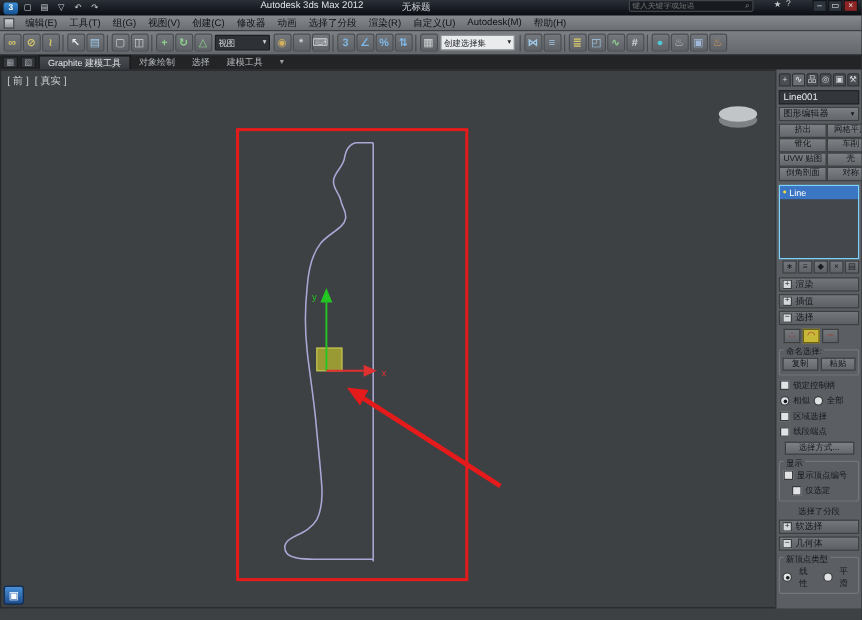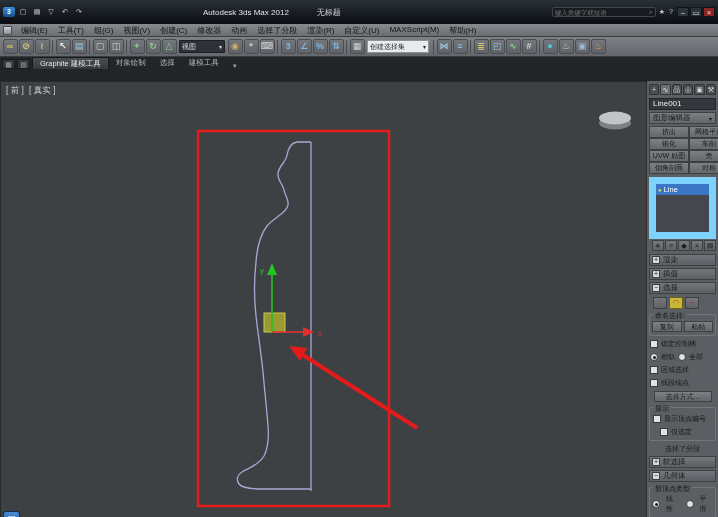--- a/index.html
+++ b/index.html
@@ -1,26 +1,26 @@
 <!DOCTYPE html>
 <html><head>
 <meta charset="utf-8">
 <style>
 *{margin:0;padding:0;box-sizing:border-box}
 html,body{width:718px;height:517px;overflow:hidden}
 body{font-family:"Liberation Sans","DejaVu Sans",sans-serif;background:#2b2d2f}
 .app{position:relative;width:718px;height:517px;background:#3e4144}
 
 
-.titlebar{height:13px;background:linear-gradient(#2a3038,#0a0d12);display:flex;align-items:center;color:#dfe3e8;font-size:8px;padding:12px 3px;gap:0;white-space:nowrap}
+.titlebar{height:13px;background:linear-gradient(#2a3038,#0a0d12);display:flex;color:#dfe3e8;font-size:8px;padding:0 3px;gap:14px;white-space:nowrap}
 .qat{display:flex;gap:2px;align-items:center}
 .qicon{width:12px;height:10px;font-size:7px;line-height:10px;text-align:center;color:#cfd3d8}
 .applogo{background:linear-gradient(#3a8fd8,#16508e);border-radius:2px;color:#fff;font-weight:bold}
 .title{margin-left:118px}
-.doc{margin-left:28px;color:#cfd3d8}
+.doc{margin-left:18px;color:#cfd3d8}
 .spacer{flex:1}
 .search{display:flex;align-items:center;background:#171b20;border:1px solid #40454b;height:10px;width:104px;border-radius:2px;padding:0 2px}
 .search input{flex:1;background:transparent;border:0;outline:0;color:#9aa0a6;font-size:6.5px;font-family:inherit;min-width:0}
 .mag{color:#8a9096;font-size:7px}
 .tbicons{display:flex;gap:4px;margin-left:3px}
 .tbicons span{font-size:7px;color:#c9cdd2}
 .winctl{display:flex;gap:1px;margin-left:4px}
 .winctl span{width:12px;height:10px;font-size:7px;line-height:9px;text-align:center;color:#e8ebee;background:#2e343b;border:1px solid #11151a}
 .winctl .close{background:#8e2424}
 
@@ -33,21 +33,21 @@
 .toolbar{height:20px;background:linear-gradient(#7d8185,#64686c);display:flex;align-items:center;padding:0 2px;border-bottom:1px solid #3a3d40;overflow:hidden}
 .tb-icon{flex:none;width:15px;height:15px;margin:0 .5px;font-size:9px;line-height:13px;text-align:center;background:linear-gradient(#74787c,#5e6266);border:1px solid #4a4e52;border-radius:2px;font-weight:bold}
 .tb-sep{flex:none;width:1px;height:14px;background:#4a4d50;margin:0 2px}
 .tb-combo{flex:none;display:flex;align-items:center;height:13px;margin:0 2px;padding:0 2px;font-size:7px;border-radius:1px}
 .tb-combo.dark{background:#2e3237;border:1px solid #1b1e22;color:#d4d8dc;width:46px}
 .tb-combo.light{background:#e9ebed;border:1px solid #8f9397;color:#24282c;width:62px}
 .combo-val{flex:1;overflow:hidden;white-space:nowrap}
 .combo-caret{font-size:6px}
 
 
-.ribbontabs{height:12px;background:#222426;display:flex;align-items:flex-end;font-size:7.5px;color:#b4b8bc;padding:12px 2px}
+.ribbontabs{height:12px;background:#222426;display:flex;align-items:center;font-size:7.5px;color:#b4b8bc;padding:0 2px}
 .rib-ic{width:13px;height:10px;text-align:center;font-size:7px;line-height:9px;color:#9aa0a6;background:#33363a;border:1px solid #17191b;margin-right:2px;flex:none}
 .rib-tab{padding:0 7px;height:12px;line-height:12px;white-space:nowrap}
 .rib-tab.active{background:linear-gradient(#4a4e52,#35383c);color:#e4e7ea;border:1px solid #17191b;border-bottom:0}
 .rib-collapse{margin-left:6px;font-size:6px;color:#9aa0a6}
 
 
 .polystrip{height:11px;background:linear-gradient(#4b4e51,#3f4245);display:flex;align-items:center;font-size:7.5px;color:#c9cdd1;padding:0 5px;gap:3px;border-bottom:1px solid #2b2d2f}
 .polystrip .caret{font-size:6px}
 
 
@@ -60,21 +60,21 @@
 
 .panel{width:72px;height:449px;background:#5b5f63;border-left:1px solid #2b2d2f;font-size:7.5px;color:#15181b;overflow:hidden;display:flex;flex-direction:column;padding:0 2px}
 .ptabs{display:flex;height:13px;align-items:flex-end;gap:1px;margin-top:1px}
 .ptab{flex:1;height:11px;text-align:center;font-size:7px;line-height:10px;color:#d8dbde;background:#4a4e52;border:1px solid #303336;border-radius:2px 2px 0 0}
 .ptab.active{background:#6d7175;color:#f4f6f8}
 .pname{height:12px;background:#33363a;border:1px solid #212428;color:#e9ebee;font-size:8px;line-height:10px;padding:0 3px;margin-top:3px;flex:none}
 .pdrop{height:12px;background:linear-gradient(#7b7f83,#63676b);border:1px solid #3d4043;display:flex;align-items:center;padding:0 3px;margin-top:2px;font-size:7.5px;flex:none}
 .pdrop .caret{margin-left:auto;font-size:6px}
 .pgrid{display:grid;grid-template-columns:40px 40px;grid-auto-rows:12px;width:80px;margin-top:2px;flex:none}
 .pbtn{background:linear-gradient(#7d8185,#64686c);border:1px solid #3d4043;font-size:7px;line-height:10px;text-align:center;overflow:hidden;white-space:nowrap;color:#15181b}
-.pstack{height:62px;background:#44474b;border:7px solid #7dd3fc;margin-top:3px;flex:none}
+.pstack{height:62px;background:#44474b;border:1px solid #7dd3fc;margin-top:3px;flex:none}
 .stackrow{height:11px;display:flex;align-items:center;gap:2px;padding:0 2px;font-size:7.5px}
 .stackrow.selected{background:#3a76c4;color:#fff}
 .bulb{color:#f0d840;font-size:6px}
 .stacktools{display:flex;height:12px;margin-top:1px;gap:1px;justify-content:flex-end;flex:none}
 .stool{width:12px;height:11px;background:linear-gradient(#75797d,#5f6367);border:1px solid #3d4043;font-size:7px;line-height:9px;text-align:center;color:#1a1d20}
 .rollout{height:12px;background:linear-gradient(#73777b,#5c6064);border:1px solid #3d4043;display:flex;align-items:center;gap:3px;padding:0 2px;margin-top:2px;font-size:7.5px;flex:none}
 .pm{width:8px;height:8px;border:1px solid #3d4043;background:#d6d9db;font-size:7px;line-height:6px;text-align:center;color:#202326;flex:none}
 .subobj{display:flex;gap:2px;margin-top:3px;padding-left:4px;flex:none}
 .sob{width:14px;height:12px;background:linear-gradient(#75797d,#5f6367);border:1px solid #3d4043;text-align:center;font-size:8px;line-height:10px;color:#a43b2a}
 .sob.active{background:#c8b83a;border-color:#6e6312}
@@ -129,21 +129,21 @@
         <span class="menu-item">编辑(E)</span>
         <span class="menu-item">工具(T)</span>
         <span class="menu-item">组(G)</span>
         <span class="menu-item">视图(V)</span>
         <span class="menu-item">创建(C)</span>
         <span class="menu-item">修改器</span>
         <span class="menu-item">动画</span>
         <span class="menu-item">选择了分段</span>
         <span class="menu-item">渲染(R)</span>
         <span class="menu-item">自定义(U)</span>
-        <span class="menu-item">MAXScript(M)</span>
+        <span class="menu-item">Autodesk(M)</span>
         <span class="menu-item">帮助(H)</span>
       </div>
   </div>
 
   <div class="toolbar" id="main-toolbar">
       <div class="tb-icon" style="color: rgb(216, 200, 106);">∞</div>
       <div class="tb-icon" style="color: rgb(216, 200, 106);">⊘</div>
       <div class="tb-icon" style="color: rgb(216, 200, 106);">≀</div>
       <span class="tb-sep"></span>
       <div class="tb-icon" style="color: rgb(236, 238, 240);">↖</div>

